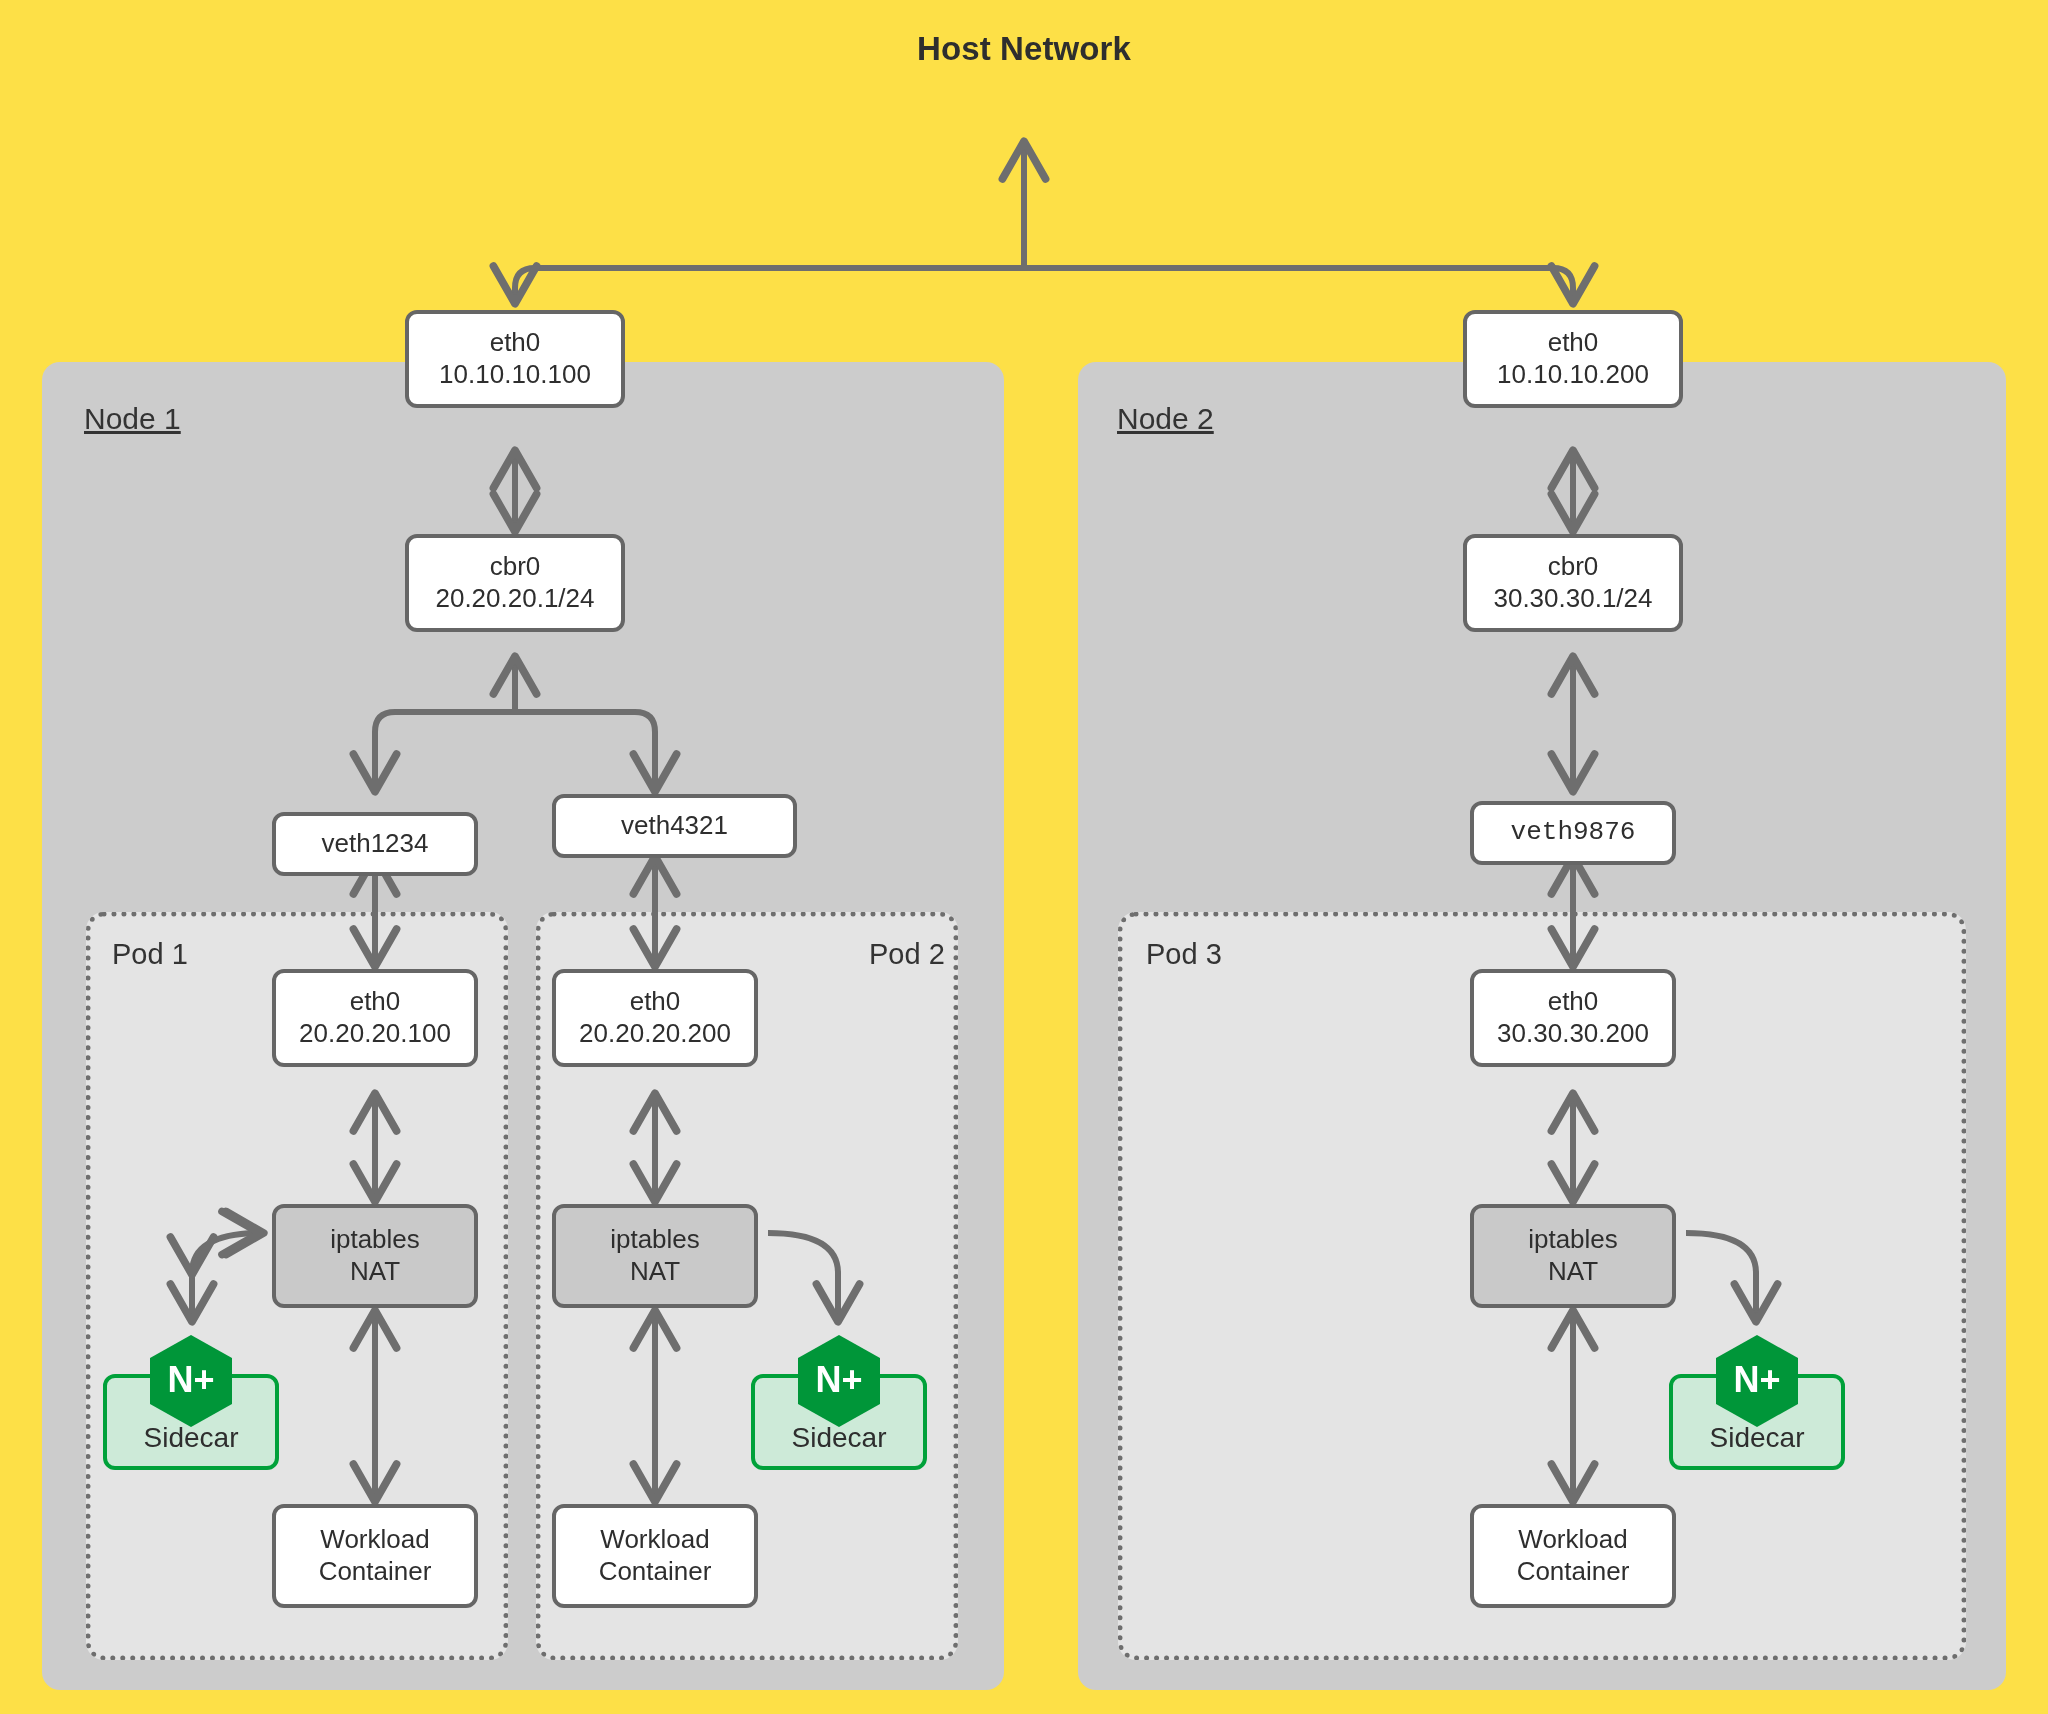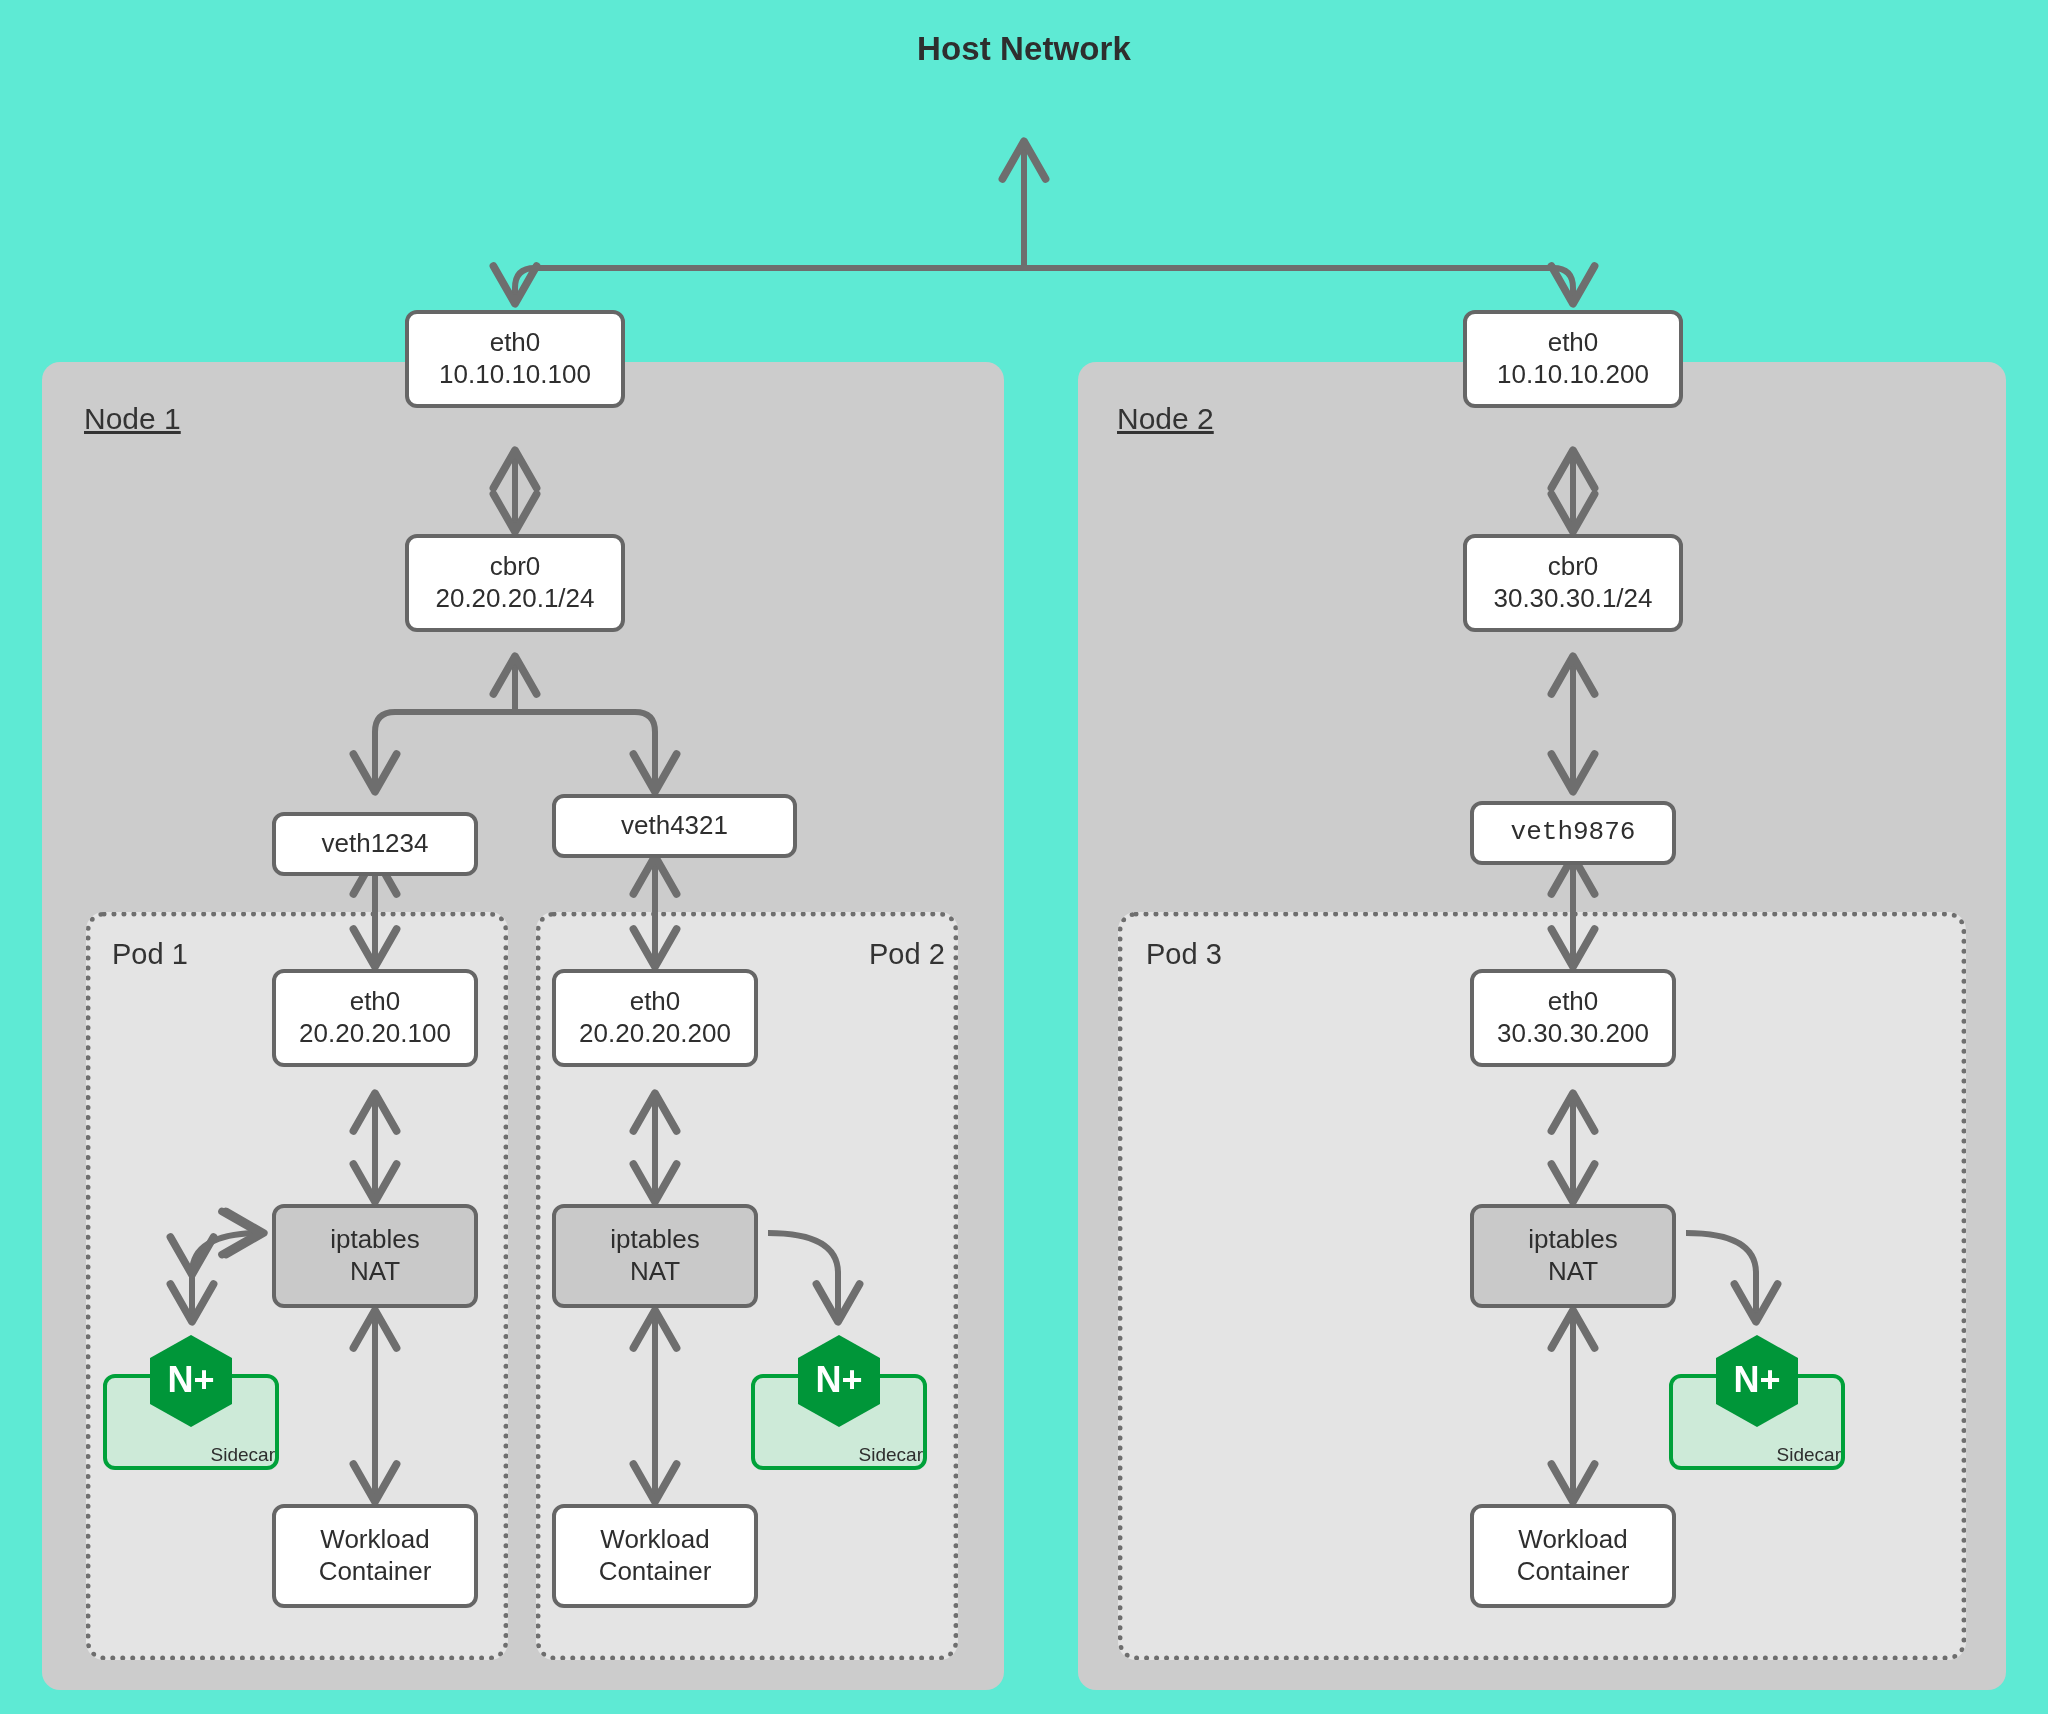--- a/index.html
+++ b/index.html
@@ -8,21 +8,21 @@
     background: #ffffff;
   }
   body {
     font-family: "Liberation Sans", sans-serif;
     color: #333333;
   }
   #stage {
     position: relative;
     width: 2048px;
     height: 1714px;
-    background: #5eead4;
+    background: #fde047;
     overflow: hidden;
   }
   #edges {
     position: absolute;
     left: 0; top: 0;
     width: 2048px;
     height: 1714px;
     pointer-events: none;
     z-index: 5;
   }
@@ -94,23 +94,23 @@
 
   .sidecar {
     position: absolute;
     box-sizing: border-box;
     background: #cdead8;
     border: 4px solid #00a13a;
     border-radius: 12px;
     z-index: 7;
     display: flex;
     align-items: flex-end;
-    justify-content: flex-end;
-    padding-bottom: 0;
-    font-size: 19px;
+    justify-content: center;
+    padding-bottom: 12px;
+    font-size: 28px;
     color: #2e2e2e;
   }
   .hexbadge {
     position: absolute;
     width: 88px;
     height: 96px;
     z-index: 9;
   }
   .hexbadge svg { display: block; width: 100%; height: 100%; }
 

